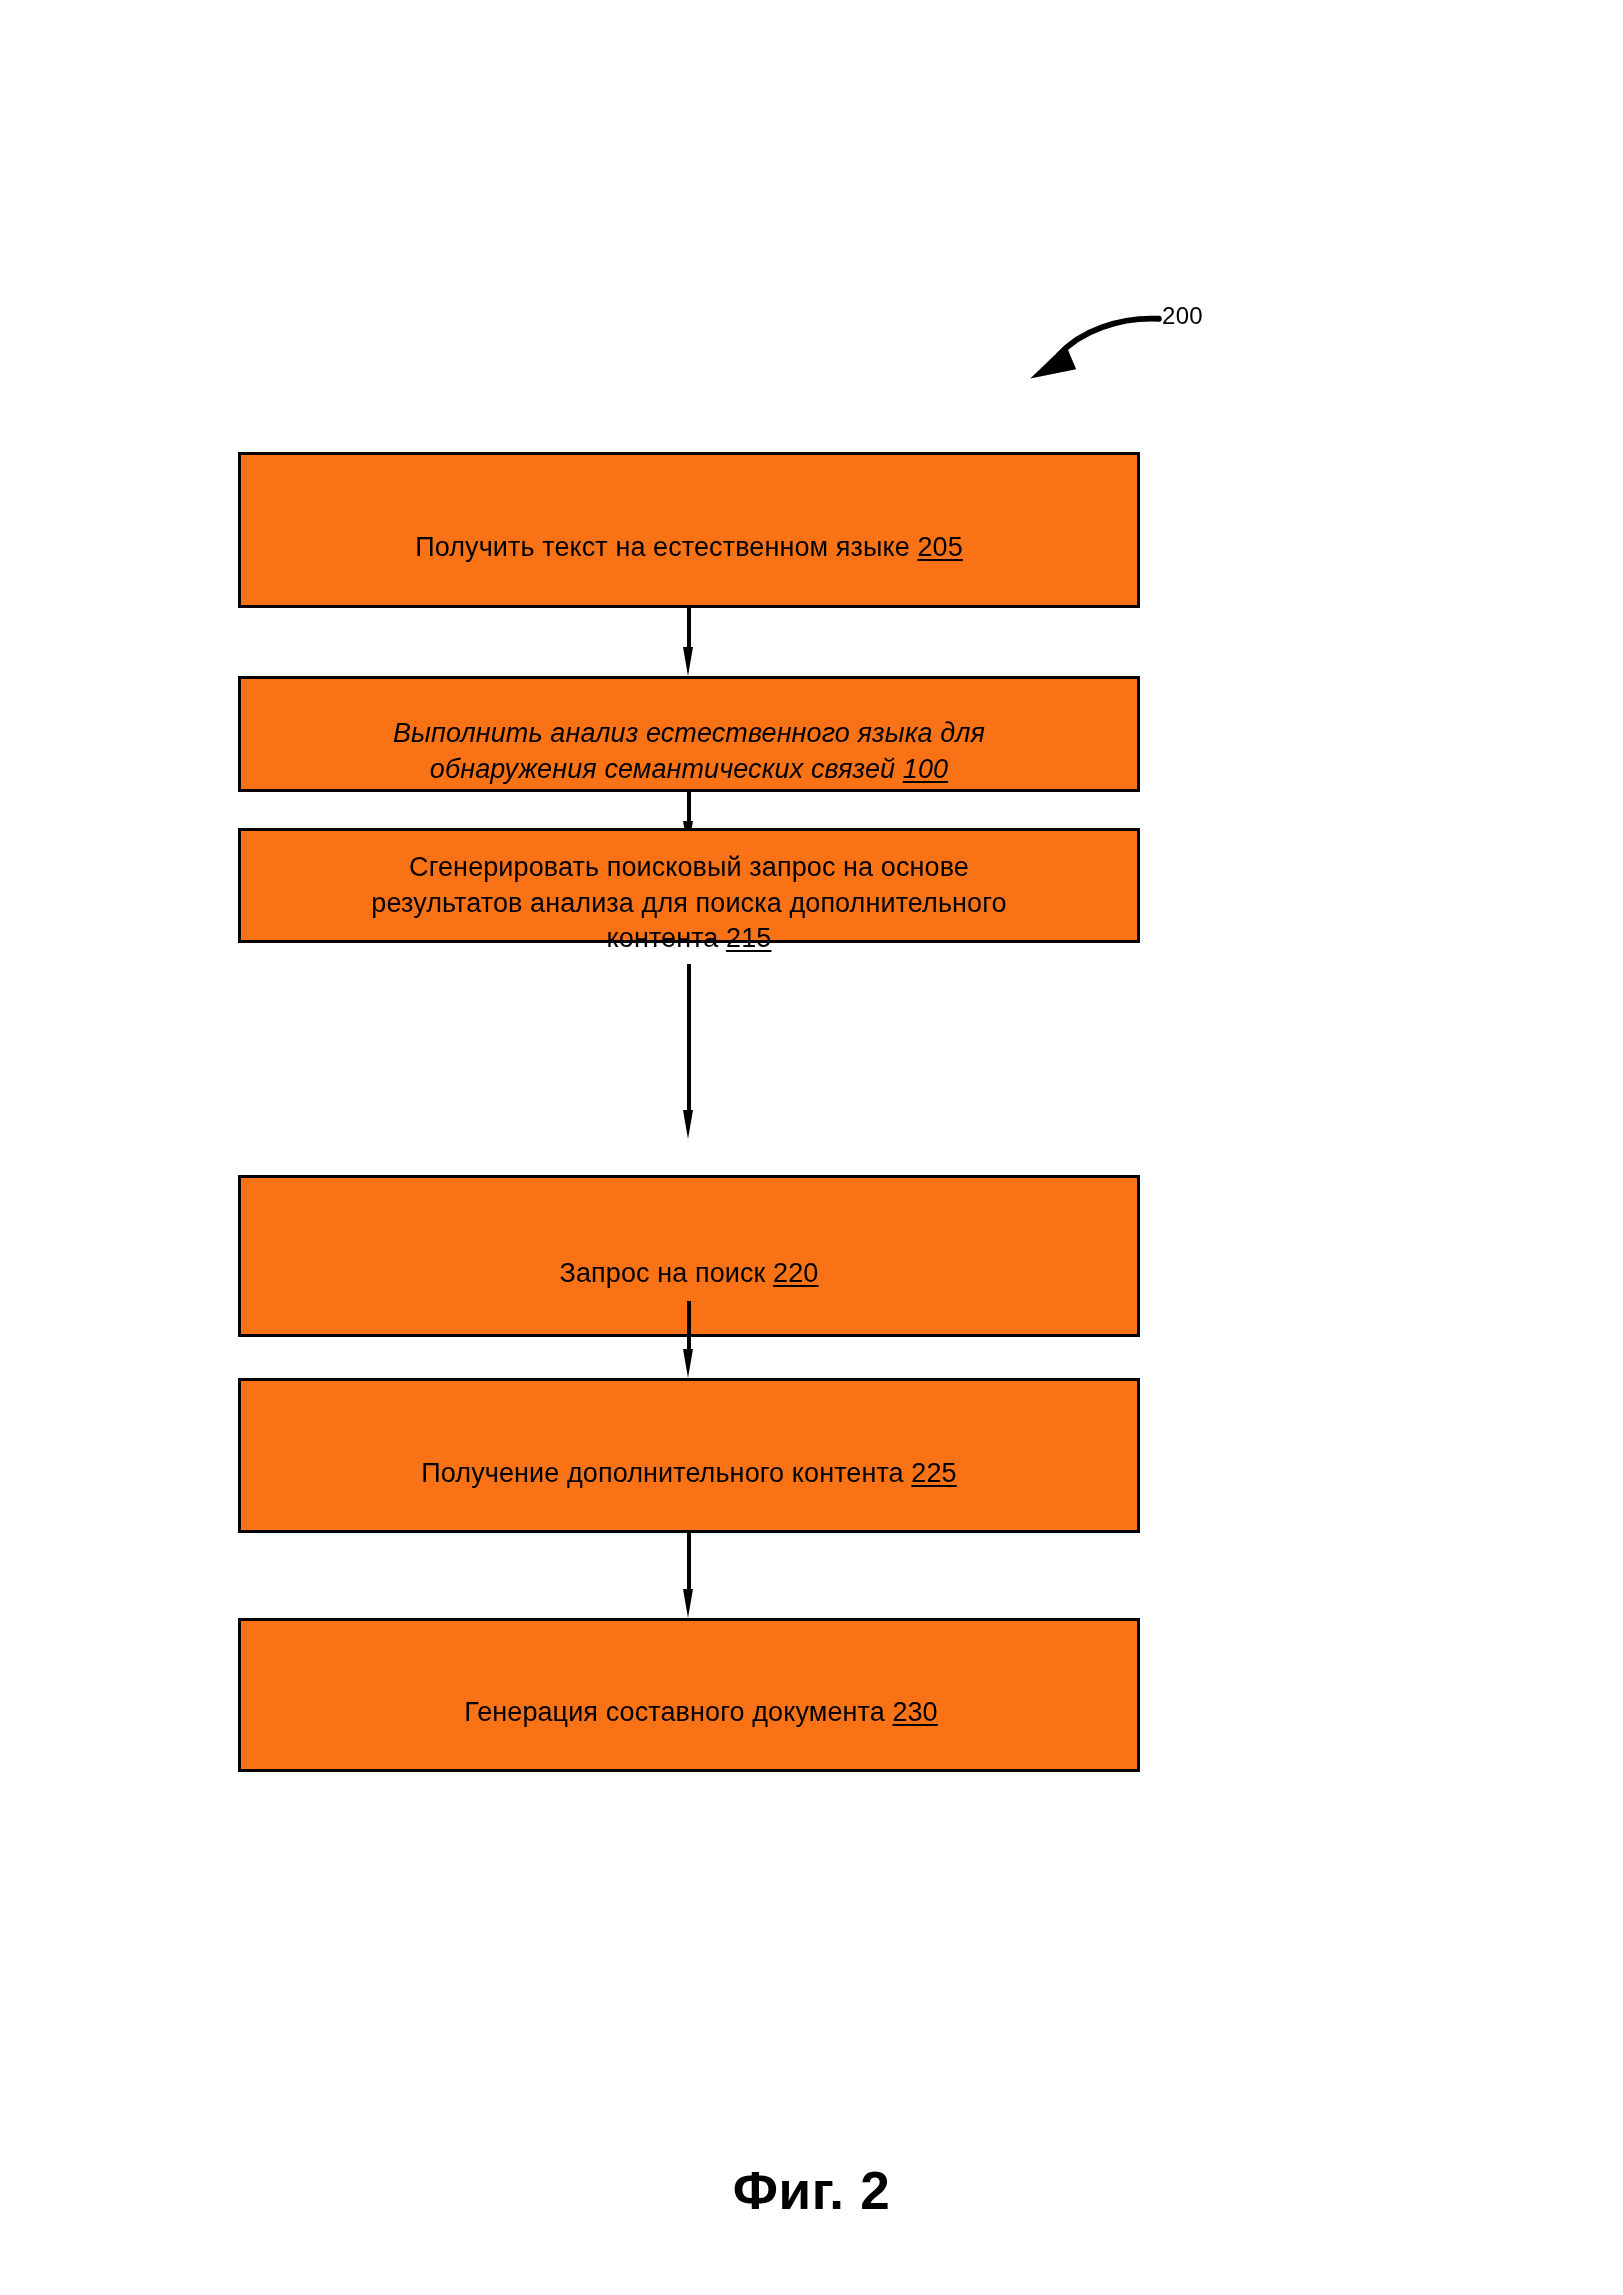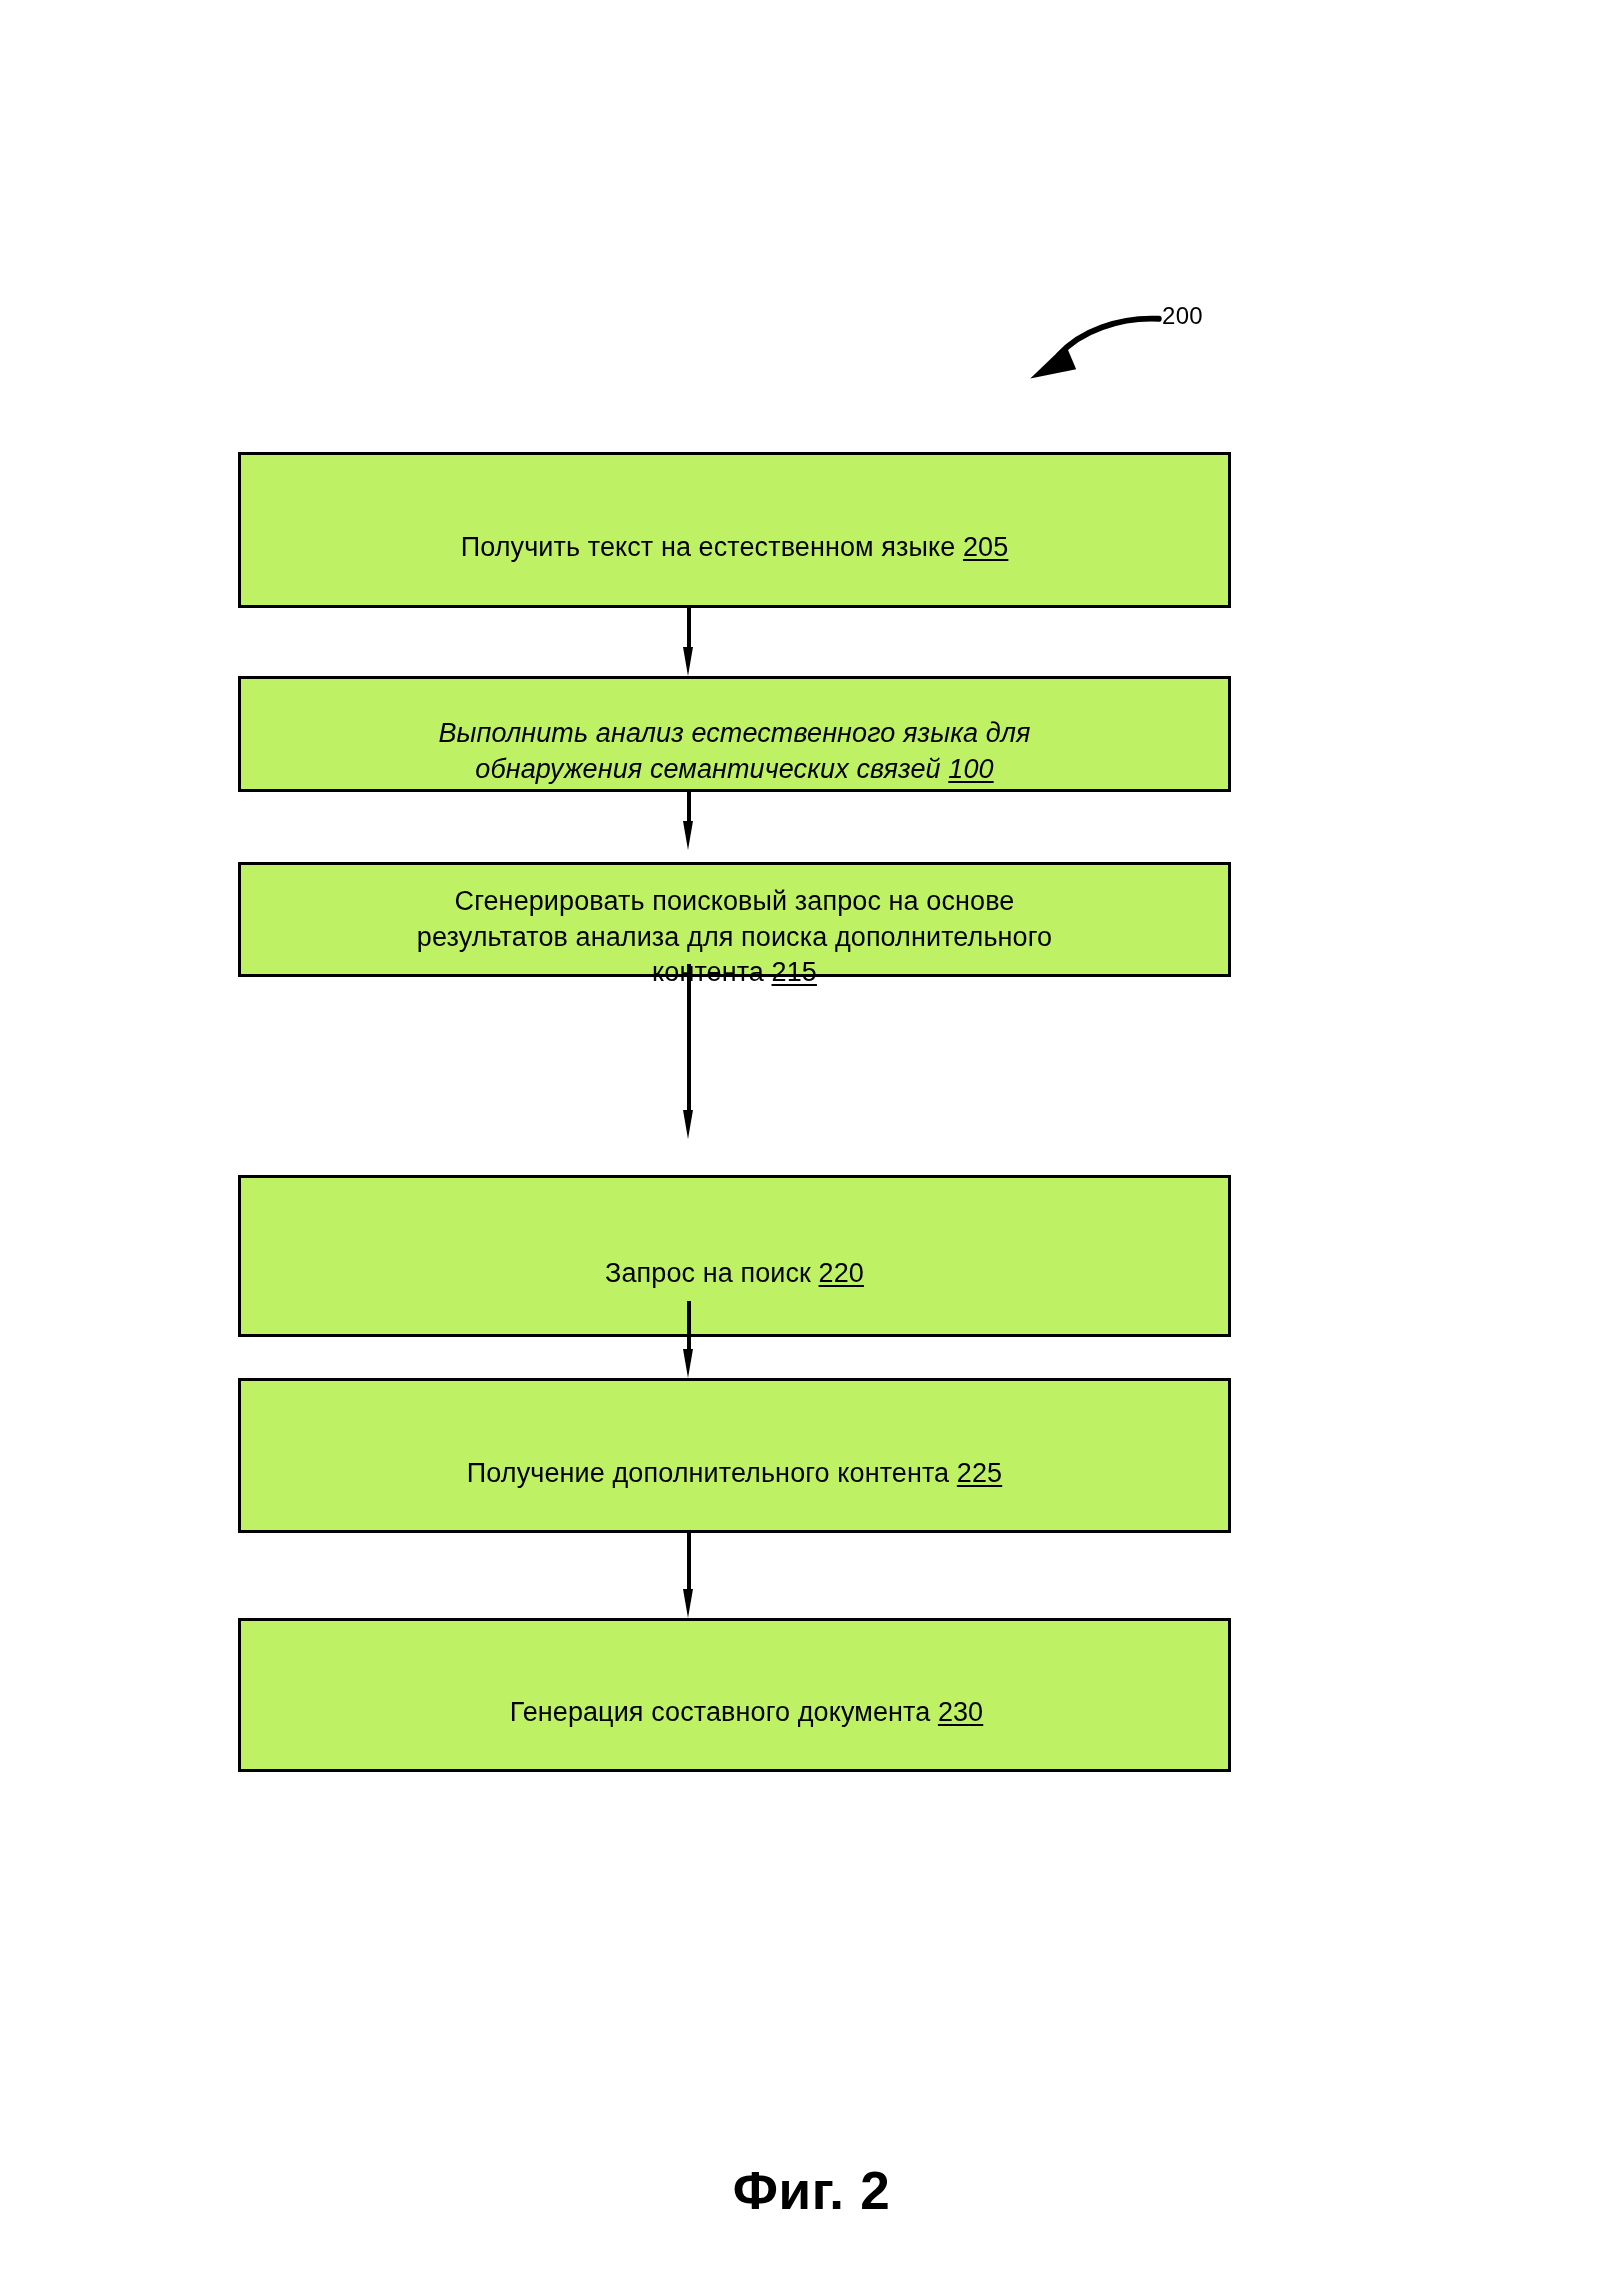--- a/index.html
+++ b/index.html
@@ -39,44 +39,44 @@
     font-size: 24px;
     font-weight: 400;
     letter-spacing: 0.3px;
     white-space: nowrap;
   }
 
   
   .flow-box {
     position: absolute;
     left: 238px;
-    width: 993px;
+    width: 902px;
     box-sizing: border-box;
     border: 3.3px solid #000000;
-    background: #bef264;
+    background: #f97316;
     display: flex;
     align-items: center;
     justify-content: center;
   }
   .flow-box-text {
     text-align: center;
     font-size: 27px;
     line-height: 1.30;
     padding: 0 39px;
     white-space: pre-line;
     letter-spacing: 0.1px;
   }
   .ref {
     text-decoration: underline;
     text-underline-offset: 3.3px;
   }
 
   .box-1 { top: 452px;  height: 156px; }
   .box-2 { top: 676px; height: 116px; font-style: italic; }
-  .box-3 { top: 862px; height: 115px; justify-content: center; }
+  .box-3 { top: 828px; height: 115px; justify-content: center; }
   .box-4 { top: 1175px; height: 162px; }
   .box-5 { top: 1378px; height: 155px; }
   .box-6 { top: 1618px; height: 154px; padding-left: 24px; }
 
   
   .connector {
     position: absolute;
     left: 683px;
     width: 11.8px;
   }

